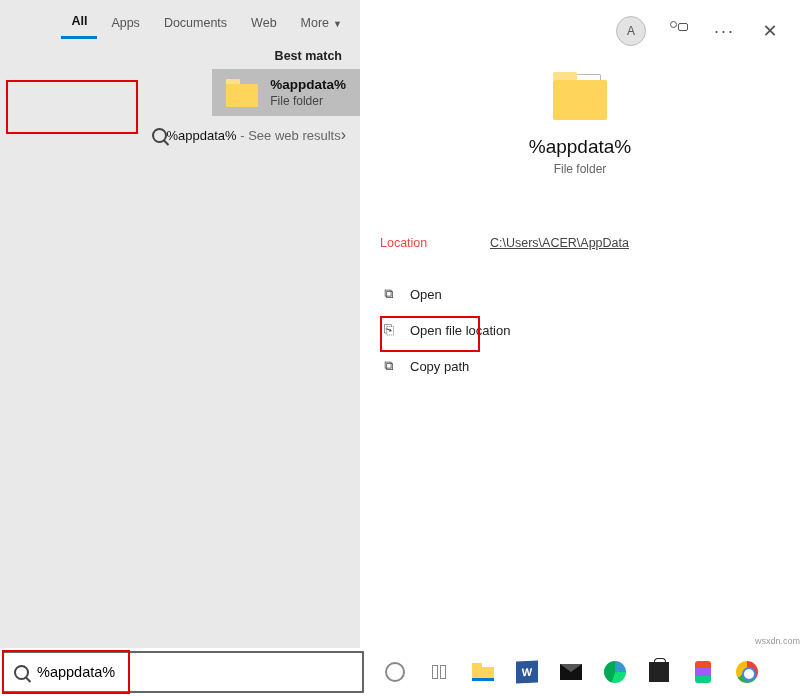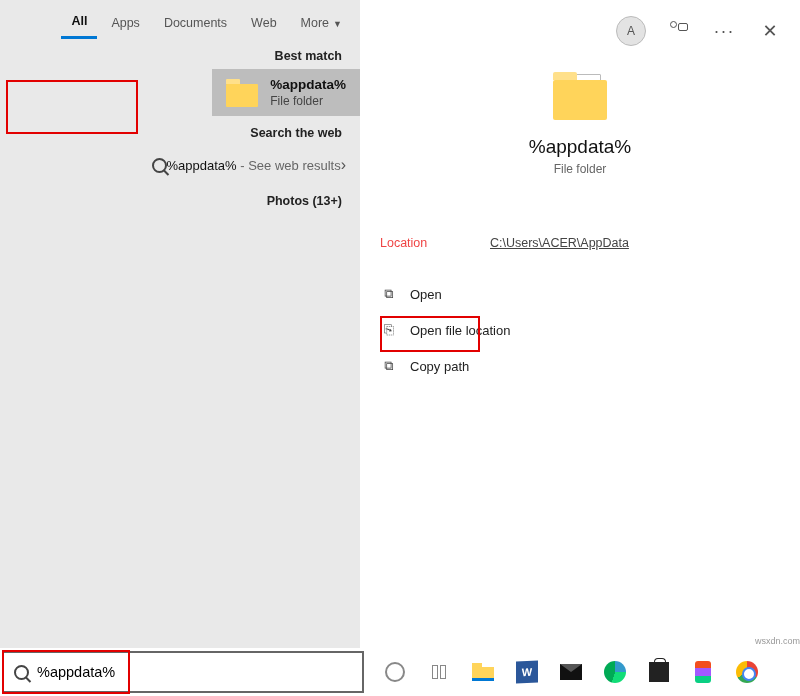--- a/index.html
+++ b/index.html
@@ -108,31 +108,29 @@
       <div class="folder-icon">
         <div class="tab-shape"></div>
           <div class="body-shape"></div>
       </div>
       <div class="txt">
         <div class="title">%appdata%</div>
         <div class="subtitle">File folder</div>
       </div>
     </div>
 
-    <div class="section-label">Search the web</div>
 
     <div class="web-row">
       <div class="left">
         <div class="search-icon-svg"></div>
         <div><span class="q">%appdata%</span><span class="hint"> - See web results</span></div>
       </div>
       <div class="chev">›</div>
     </div>
 
-    <div class="section-label">Photos (13+)</div>
   </div>
 
   <div class="right-panel">
     <div class="header-icons">
       <div class="hicon avatar">A</div>
       <div class="hicon">
         <div class="feedback-icon">
           <div class="head"></div>
             <div class="bubble"></div>
         </div>

